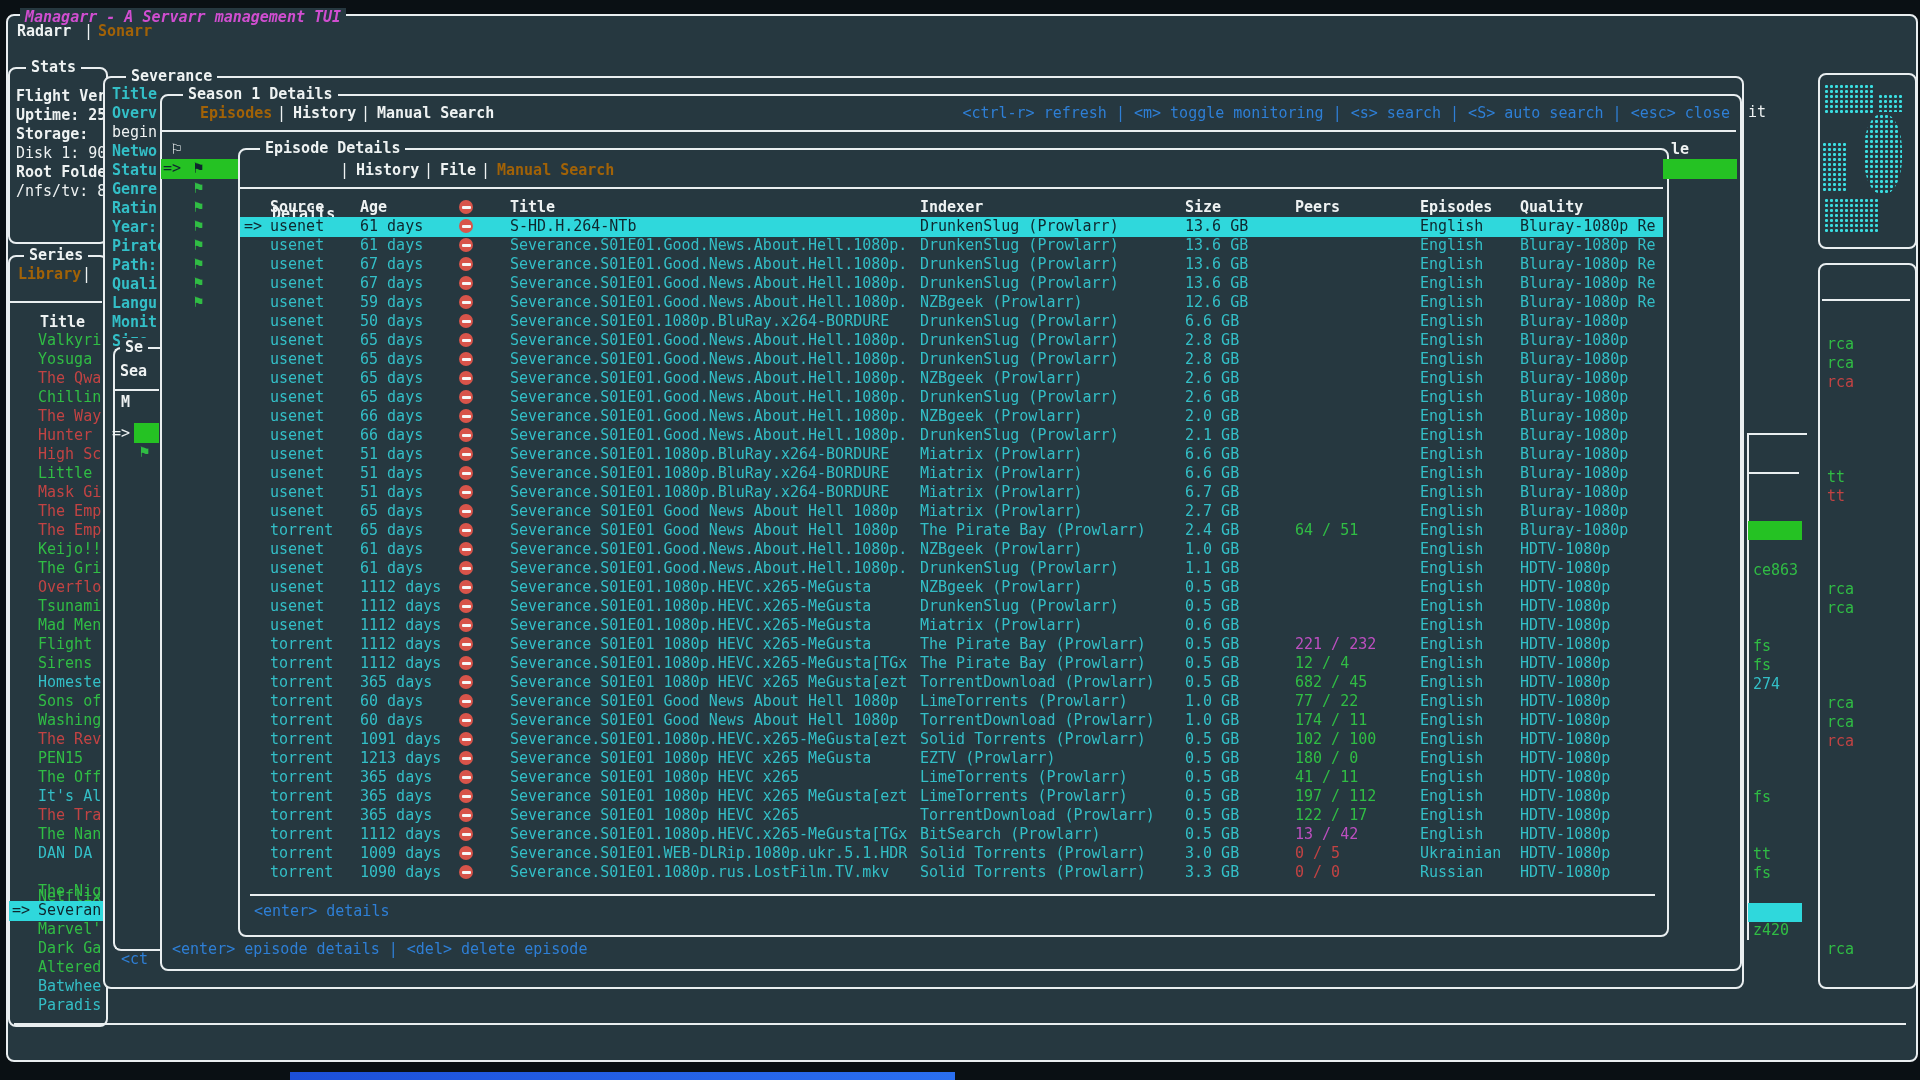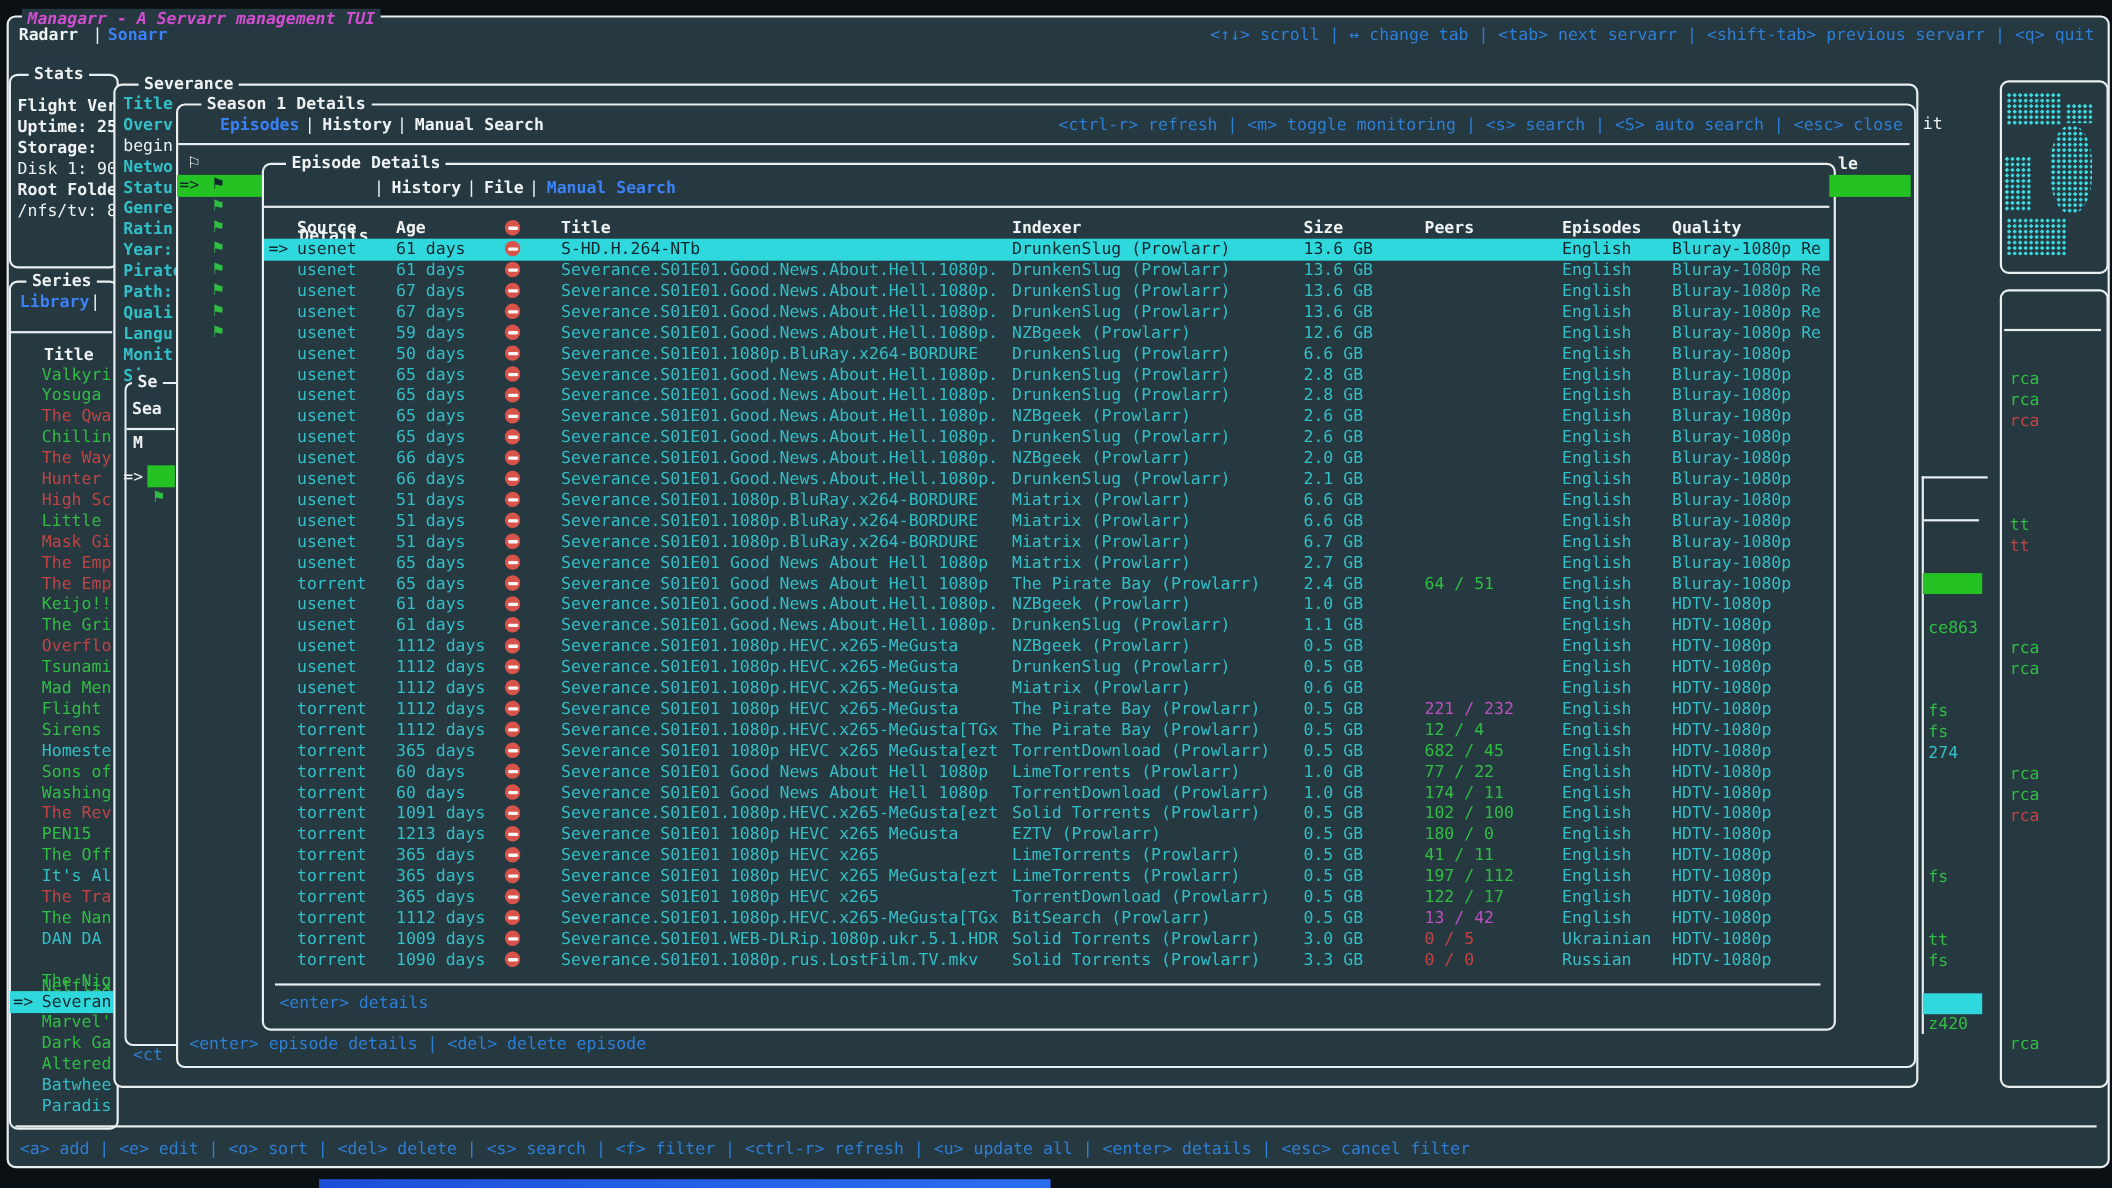--- a/index.html
+++ b/index.html
@@ -2,21 +2,21 @@
 <html><head>
 <meta charset="utf-8">
 <style>
   html,body{margin:0;padding:0;background:#04080a;}
   #screen{position:relative;width:1920px;height:1080px;background:#0a1014;overflow:hidden;
           font-family:"DejaVu Sans Mono",monospace;font-size:15px;line-height:19px;}
   .t{position:absolute;white-space:pre;}
   .b{font-weight:700;}
   .i{font-style:italic;}
   .cw{color:#eef2f2}.ct{color:#33bfc7}.cg{color:#30bd44}.cr{color:#c24343}.cb{color:#2e7fd6}
-  .cy{color:#3b82f6}.cpm{color:#bd4fc0}.cd{color:#0f272e}
+  .cy{color:#a16207}.cpm{color:#bd4fc0}.cd{color:#0f272e}
   .box{position:absolute;border:2px solid #e9eef0;border-radius:8px;}
   .opaque{background:#263840;}
   .chip{position:absolute;padding:0 5px;font-weight:700;background:#263840;white-space:pre;}
   .hr{position:absolute;height:2px;background:#e9eef0;}
   .bar{position:absolute;}
   .bar-green{background:#25c223}.bar-cyan{background:#2fd8dc}
   .row{position:absolute;}
   .sel-cyan{background:#2fd8dc;}
   .flag{position:absolute;font-family:"DejaVu Sans",sans-serif;font-size:14px;line-height:19px;}
   .reject{position:absolute;width:14px;height:14px;border-radius:50%;background:#d8544a;}
@@ -68,23 +68,21 @@
 </head>
 <body>
 
 <div id="screen">
 
   <div class="box" id="app-box"></div>
   <div class="t b i chip" id="app-title">Managarr - A Servarr management TUI</div>
   <div class="t b cw" id="tab-radarr">Radarr</div>
   <div class="t cw" id="tab-sep-app">|</div>
   <div class="t b cy" id="tab-sonarr">Sonarr</div>
-  <div class="t cb" id="top-keys">&lt;↑↓&gt; scroll | ↔ change tab | &lt;tab&gt; next servarr | &lt;shift-tab&gt; previous servarr | &lt;q&gt; quit</div>
   <div class="hr" id="footer-divider"></div>
-  <div class="t cb" id="bottom-keys">&lt;a&gt; add | &lt;e&gt; edit | &lt;o&gt; sort | &lt;del&gt; delete | &lt;s&gt; search | &lt;f&gt; filter | &lt;ctrl-r&gt; refresh | &lt;u&gt; update all | &lt;enter&gt; details | &lt;esc&gt; cancel filter</div>
   <div id="bottom-strip"></div>
 
   <div class="box" id="stats-box"></div>
   <div class="t chip cw" id="stats-title">Stats</div>
   <div id="stats-lines">
       <div class="t cw b" style="left: 16px; top: 87px;">Flight Ver</div>
       <div class="t cw b" style="left: 16px; top: 106px;">Uptime: 25</div>
       <div class="t cw b" style="left: 16px; top: 125px;">Storage:</div>
       <div class="t cw" style="left: 16px; top: 144px;">Disk 1: 90</div>
       <div class="t cw b" style="left: 16px; top: 163px;">Root Folde</div>

